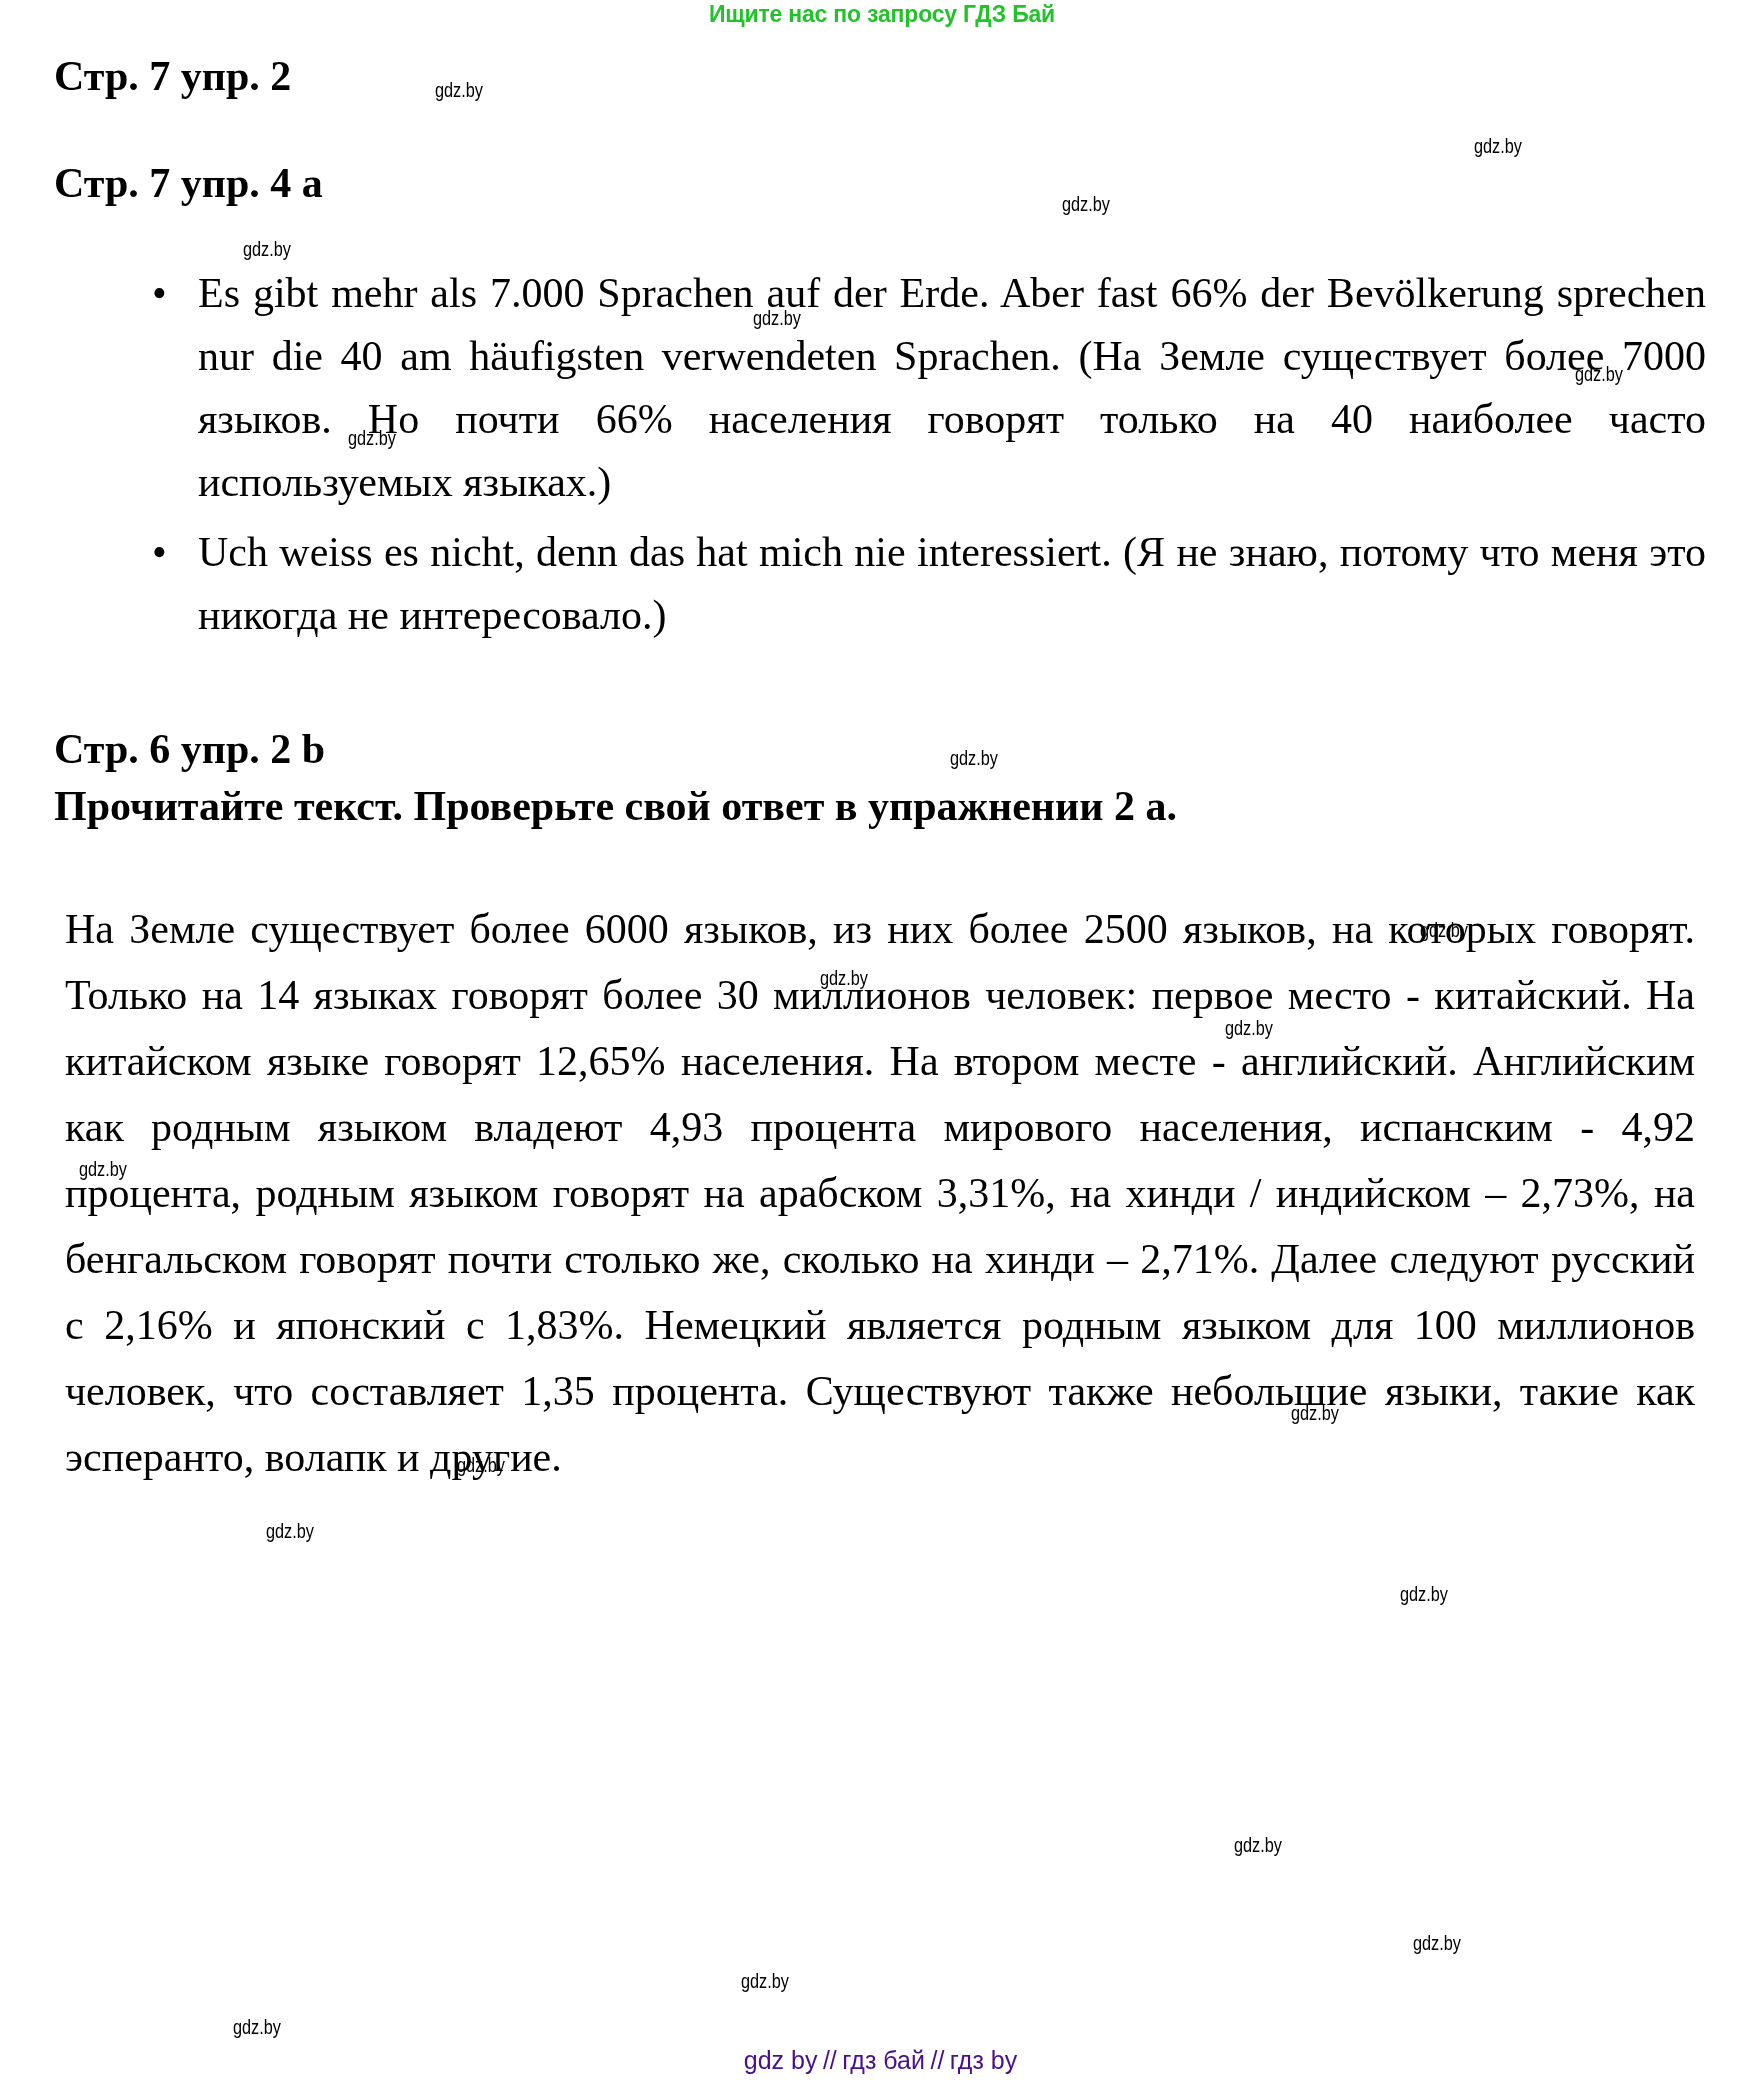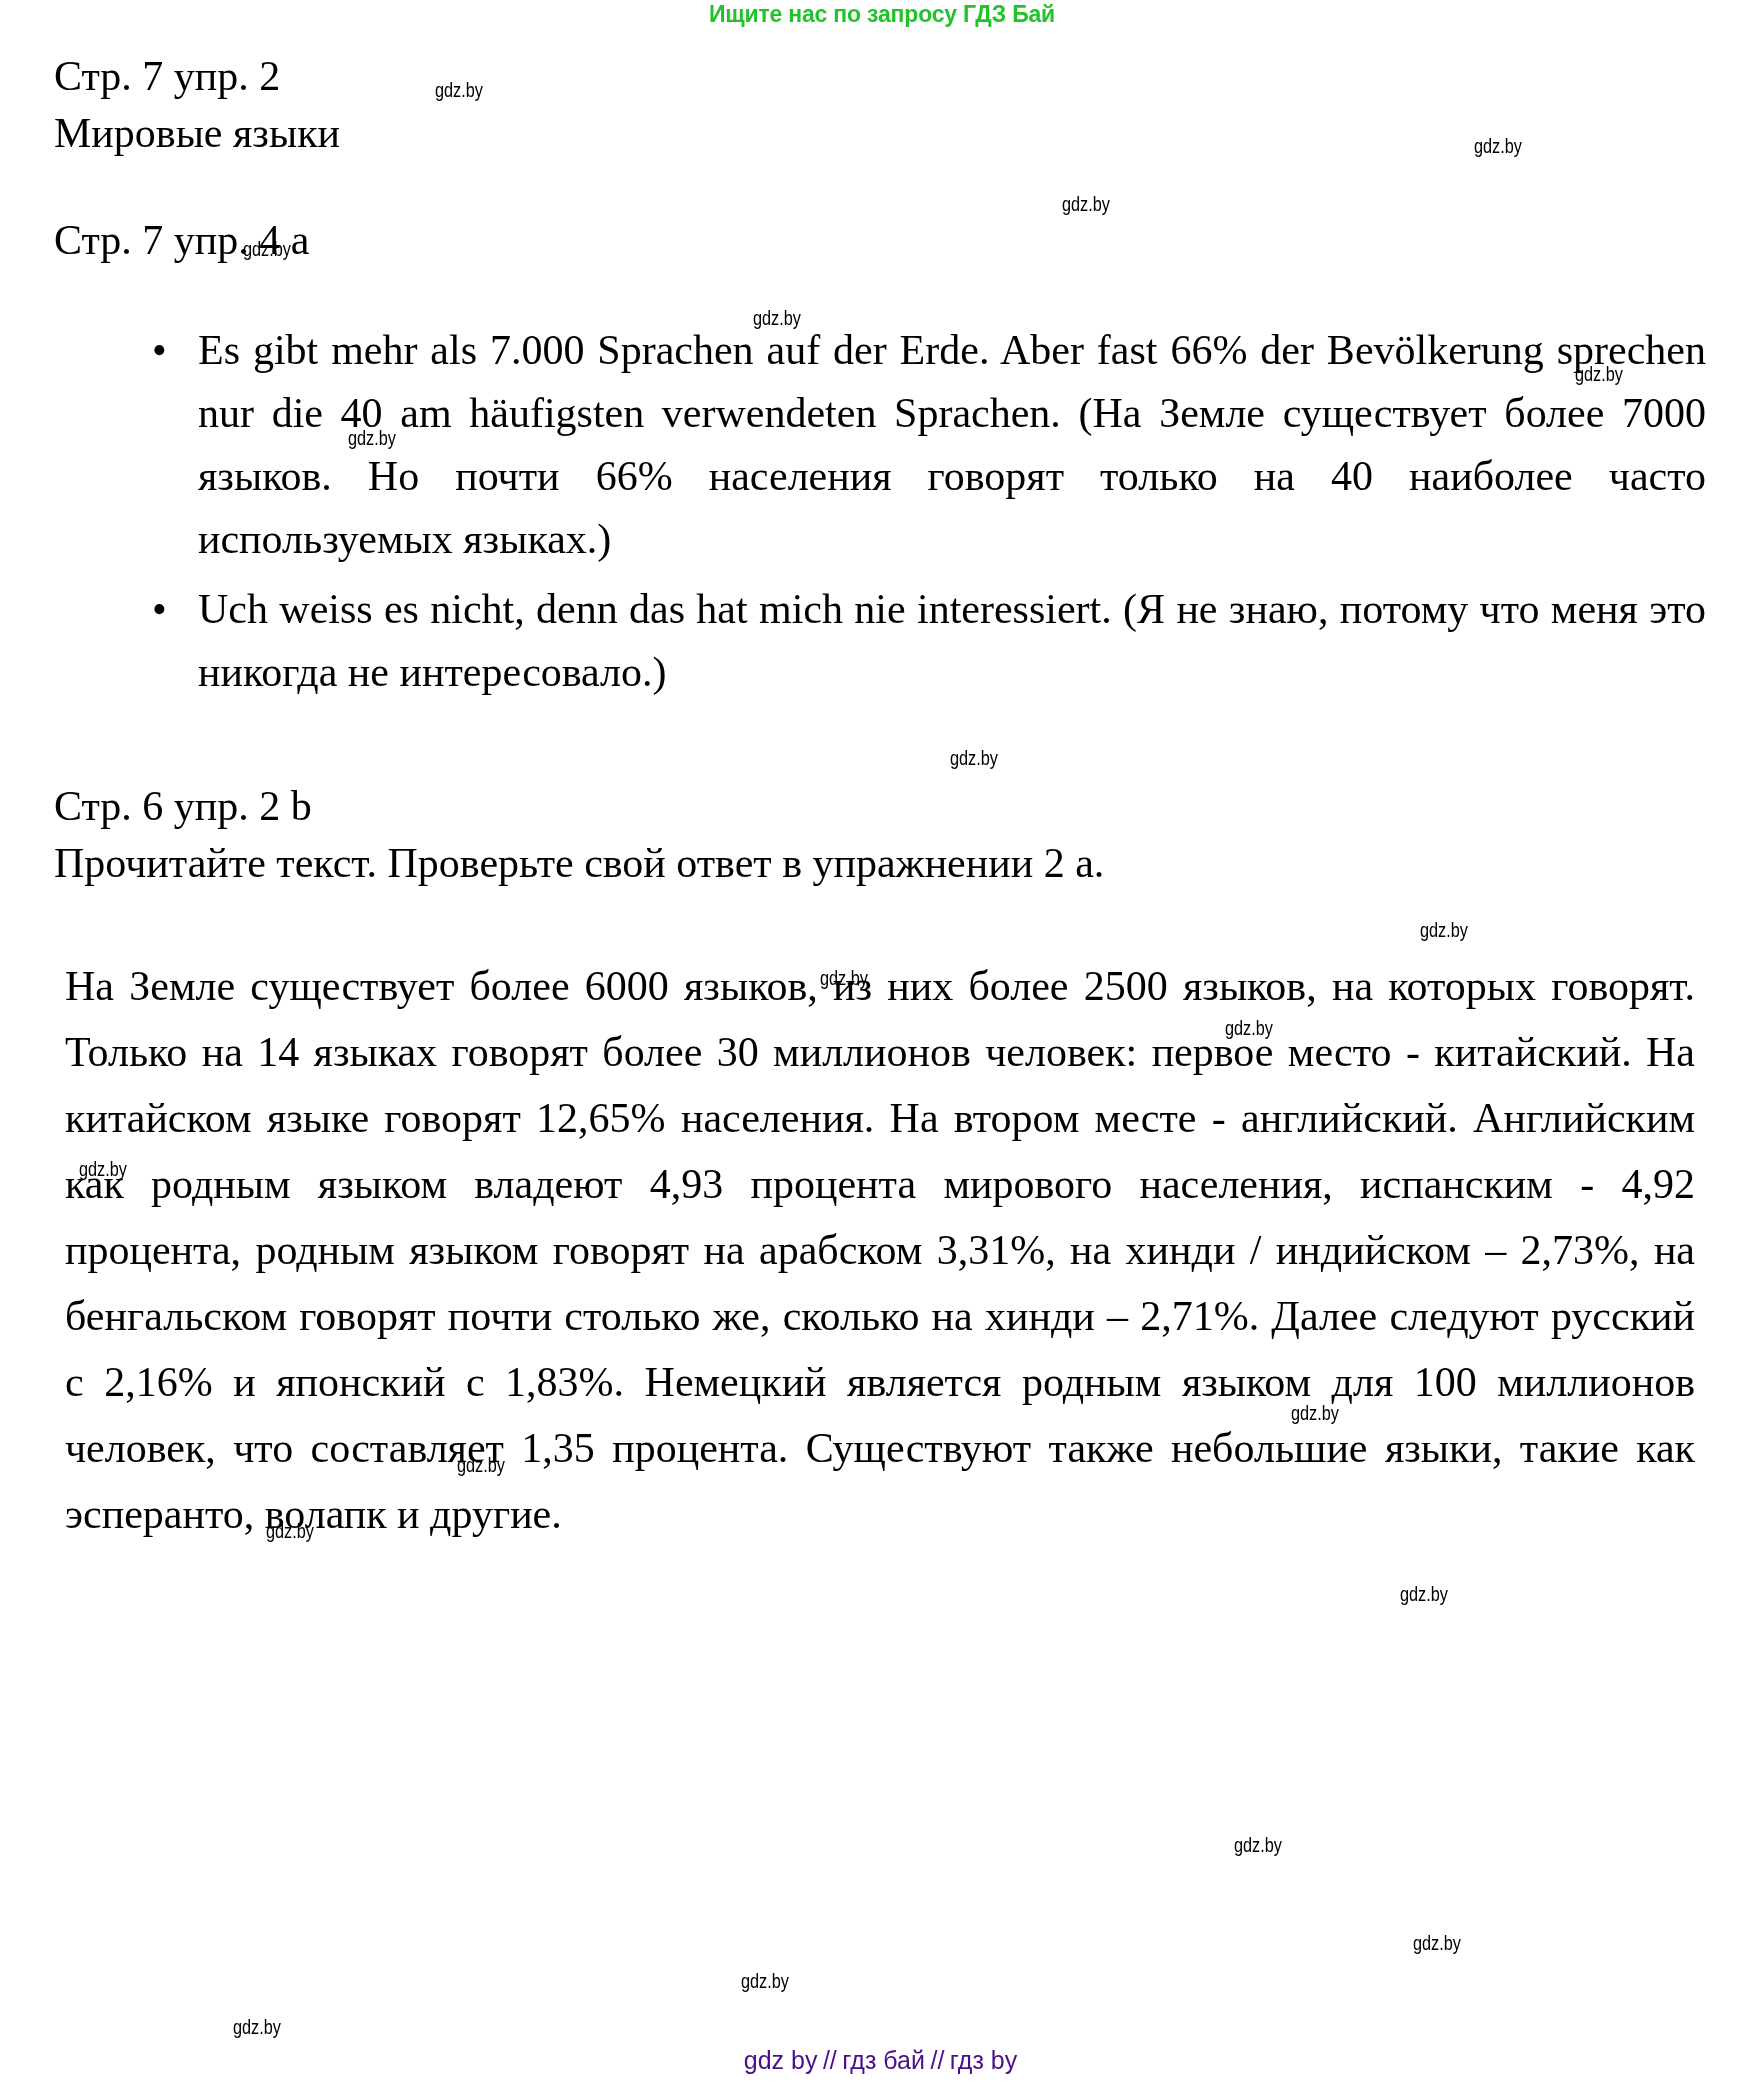--- a/index.html
+++ b/index.html
@@ -42,21 +42,21 @@
     position: absolute;
     left: 54px;
     top: 48px;
     width: 1652px;
   }
 
   .heading {
     font-size: 42px;
     line-height: 57px;
     margin: 0;
-    font-weight: normal;
+    font-weight: bold;
     white-space: nowrap;
   }
   .spacer-md { height: 50px; }
   .spacer-lg { height: 66px; }
 
   
   ul.bullets {
     list-style: none;
     margin: 0;
     padding: 0;
@@ -119,21 +119,20 @@
 <body>
 
 <div id="page">
 
   <div class="promo-banner" style="color: rgb(34, 195, 42);">Ищите нас по запросу ГДЗ Бай</div>
 
   <div class="content">
 
     <div class="heading">Стр. 7 упр. 2</div>
 
-    <div class="heading">Мировые языки</div>
 
     <div class="spacer-md"></div>
 
     <div class="heading">Стр. 7 упр. 4 a</div>
 
 
     <div class="spacer-md"></div>
 
     <ul class="bullets">
       <li>

